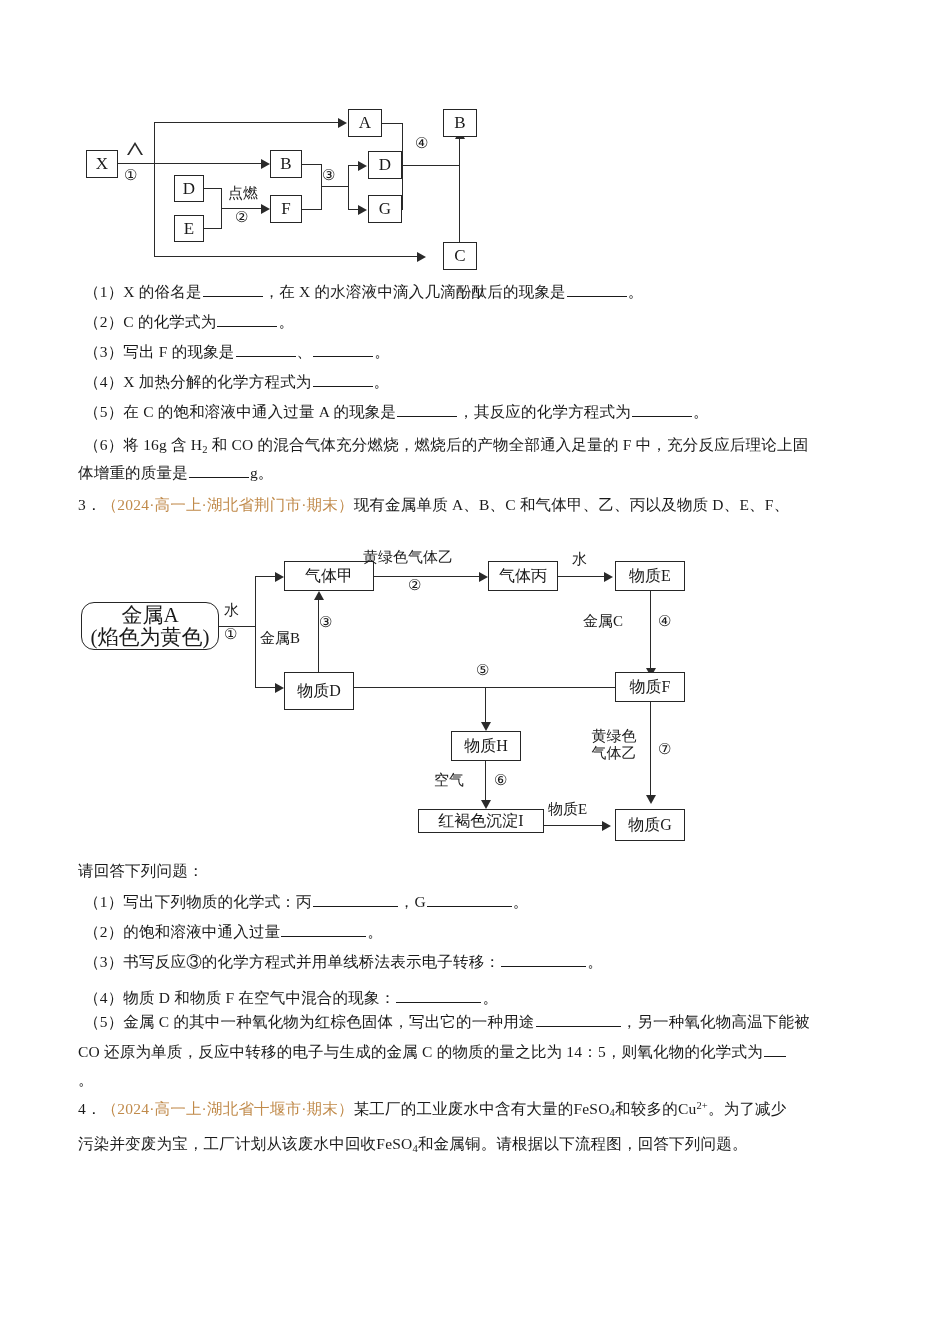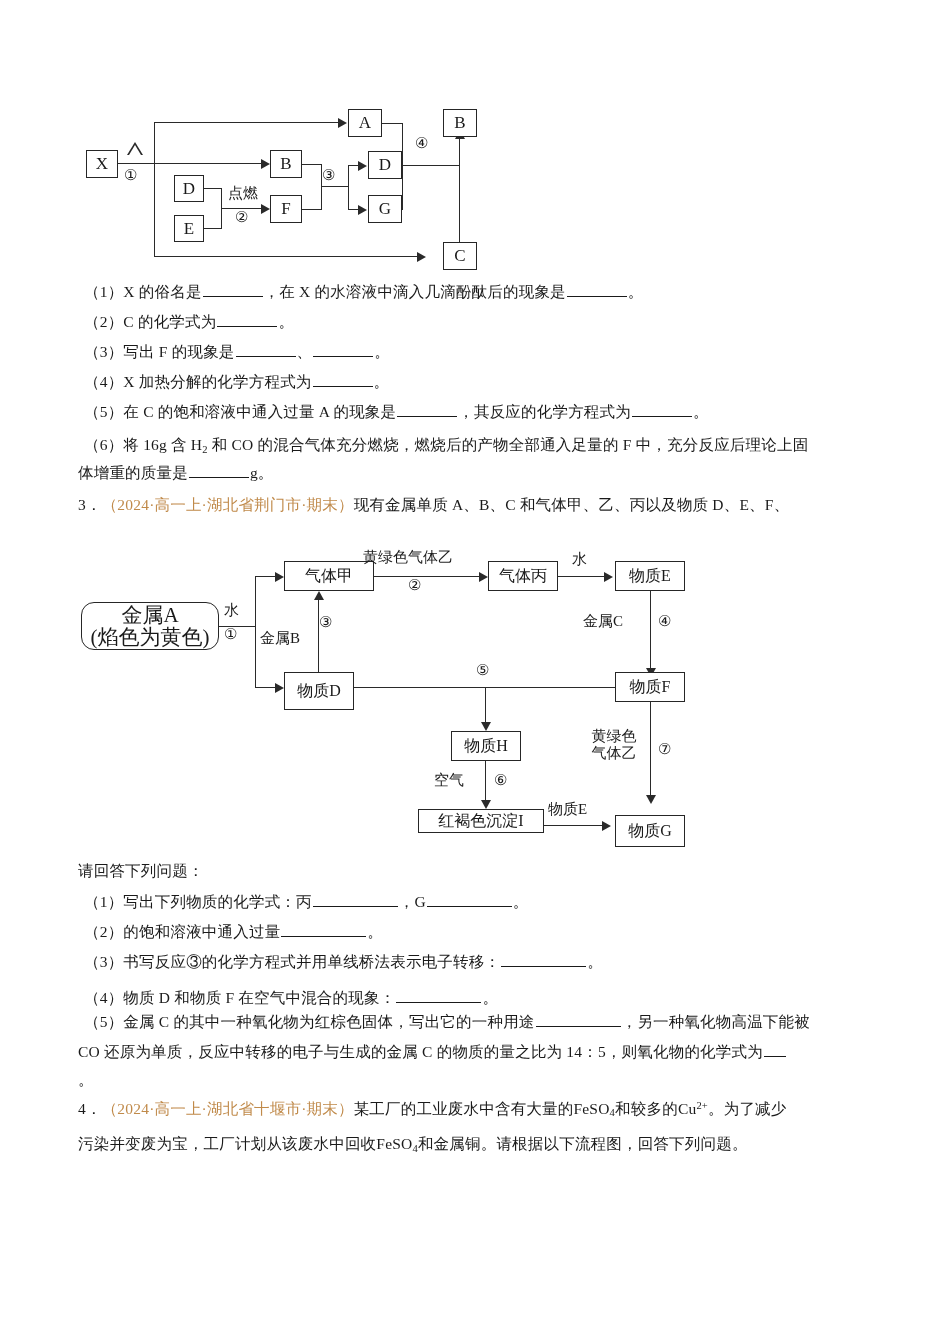--- a/index.html
+++ b/index.html
@@ -285,21 +285,21 @@
     <div class="dlabel" style="left:470px; top:249px;">物质E</div>
 
     <div class="vline" style="left:572px; top:150px; height:98px;"></div>
     <div class="arrow down" style="left:568px; top:243px;"></div>
     <div class="dlabel two" style="left:505px; top:176px; width:62px;">
       <span>黄绿色</span><br>
       <span>气体乙</span>
     </div>
     <div class="dlabel circ" style="left:580px; top:189px;">⑦</div>
 
-    <div class="nbox d2" style="left:537px; top:263px; width:70px; height:32px;">物质G</div>
+    <div class="nbox d2" style="left:537px; top:257px; width:70px; height:32px;">物质G</div>
   </div>
 
   <div class="para" style="left:78px; top:857px;">请回答下列问题：</div>
 
   <div class="para" style="left:84px; top:888px;">
     <span>（1）</span><span>写出下列物质的化学式：丙</span><span class="blank b85"></span><span>，G</span><span class="blank b85"></span><span>。</span>
   </div>
 
   <div class="para" style="left:84px; top:918px;">
     <span>（2）</span><span>的饱和溶液中通入过量</span><span class="blank b85"></span><span>。</span>

